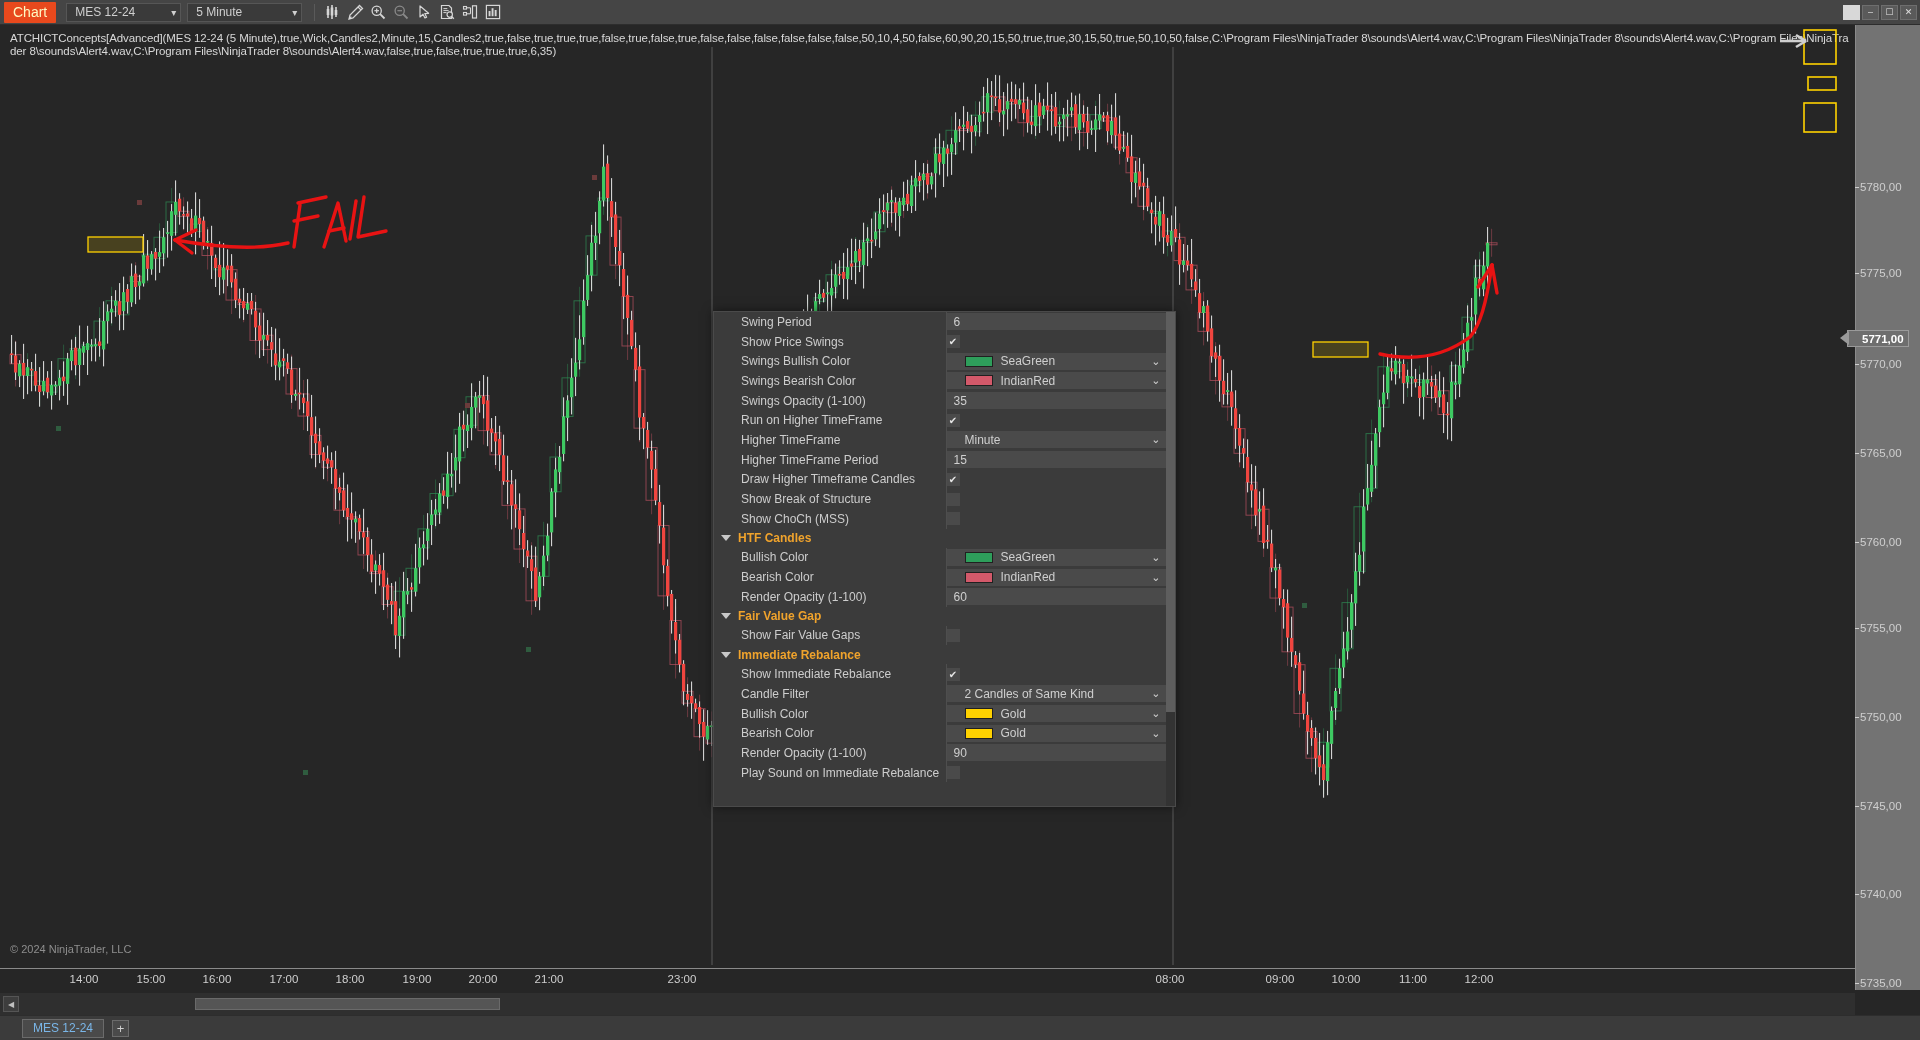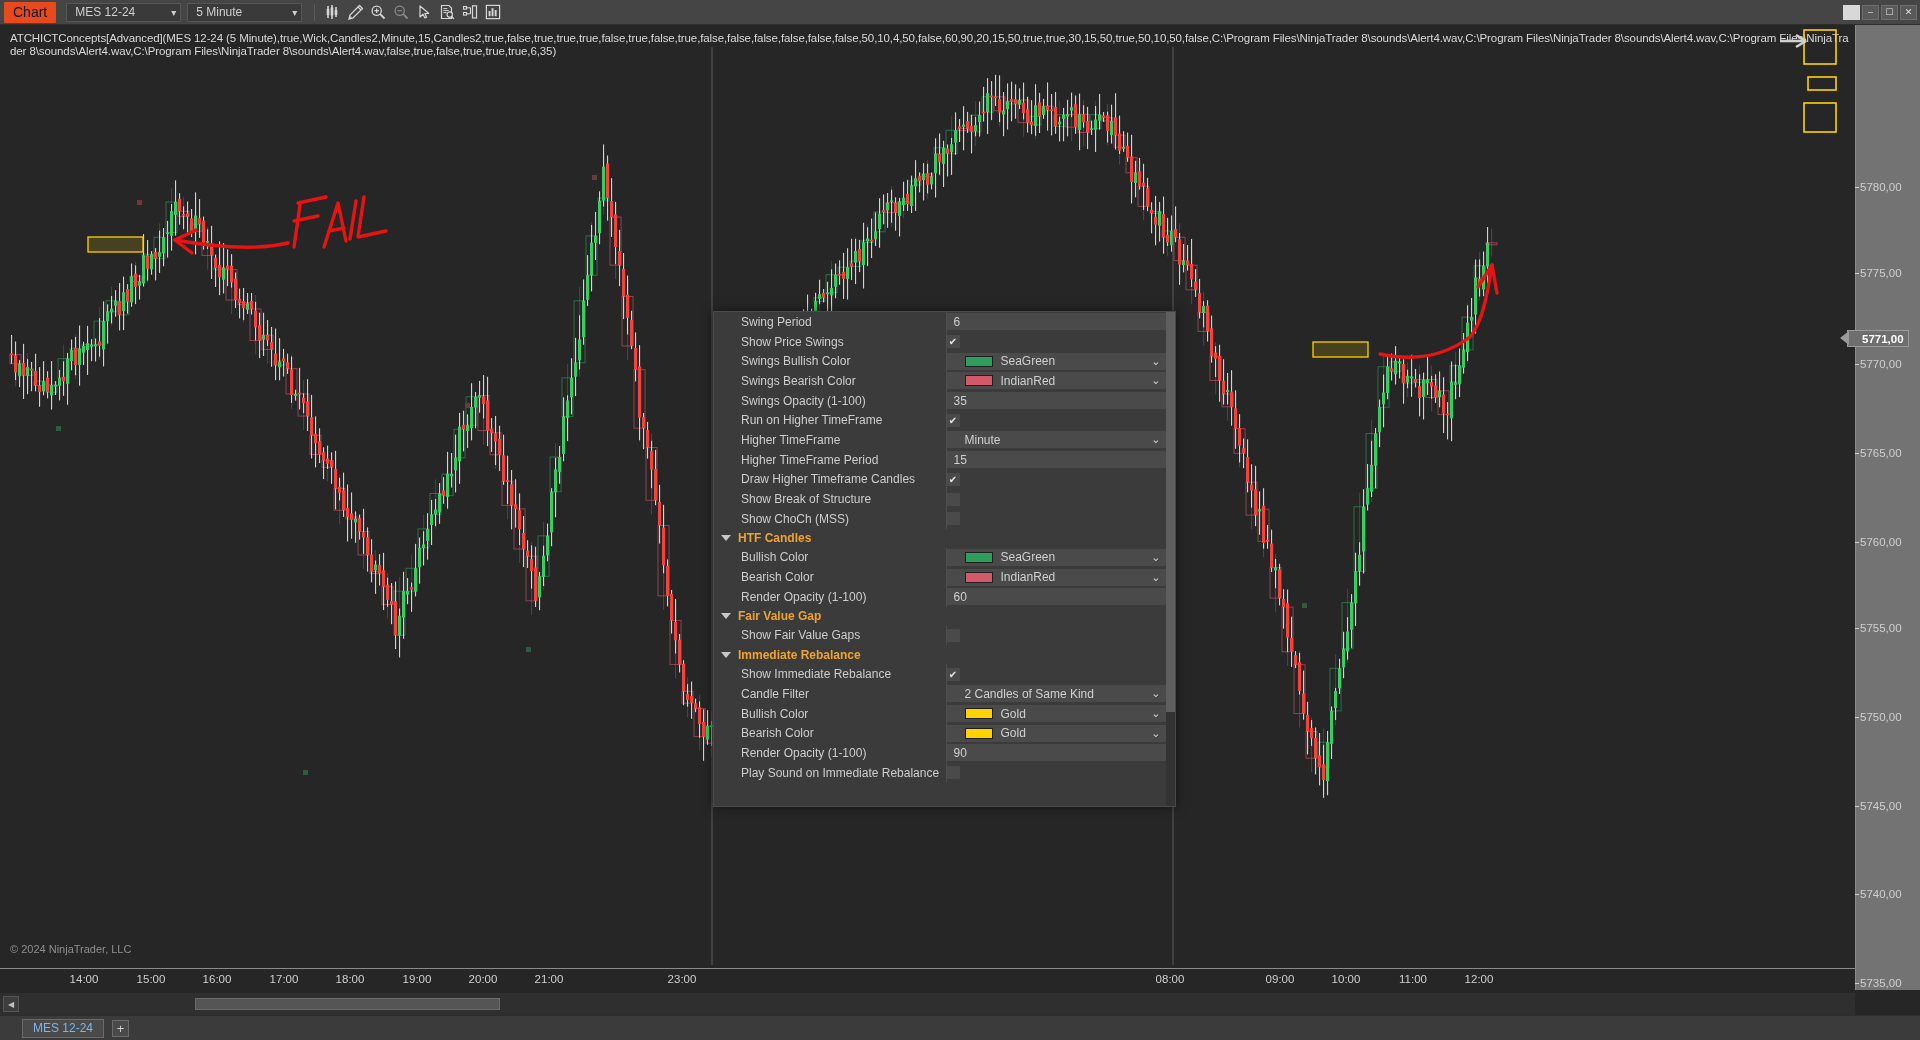--- a/index.html
+++ b/index.html
@@ -12,21 +12,21 @@
   }
   #app { position: relative; width: 1920px; height: 1040px; background: #3b3b3b; }
 
   
   .toolbar {
     position: absolute; left: 0; top: 0; width: 1920px; height: 25px;
     background: #454545; display: flex; align-items: center;
     border-bottom: 1px solid #2d2d2d;
   }
   .chart-badge {
-    background: #e8491d; color: #0f172a; font-size: 14px;
+    background: #e8491d; color: #fef9c3; font-size: 14px;
     padding: 2px 9px 3px 9px; margin-left: 4px; margin-right: 10px;
     line-height: 16px; border-radius: 1px;
   }
   .tb-select {
     height: 19px; background: #3a3a3a; border: 1px solid #565656;
     color: #cfcfcf; font-size: 12px; display: flex; align-items: center;
     padding: 0 4px 0 8px; margin-right: 6px; position: relative;
   }
   .tb-select .lbl { flex: 1; }
   .tb-select .chev { color: #cfcfcf; font-size: 10px; margin-left: 6px; }

